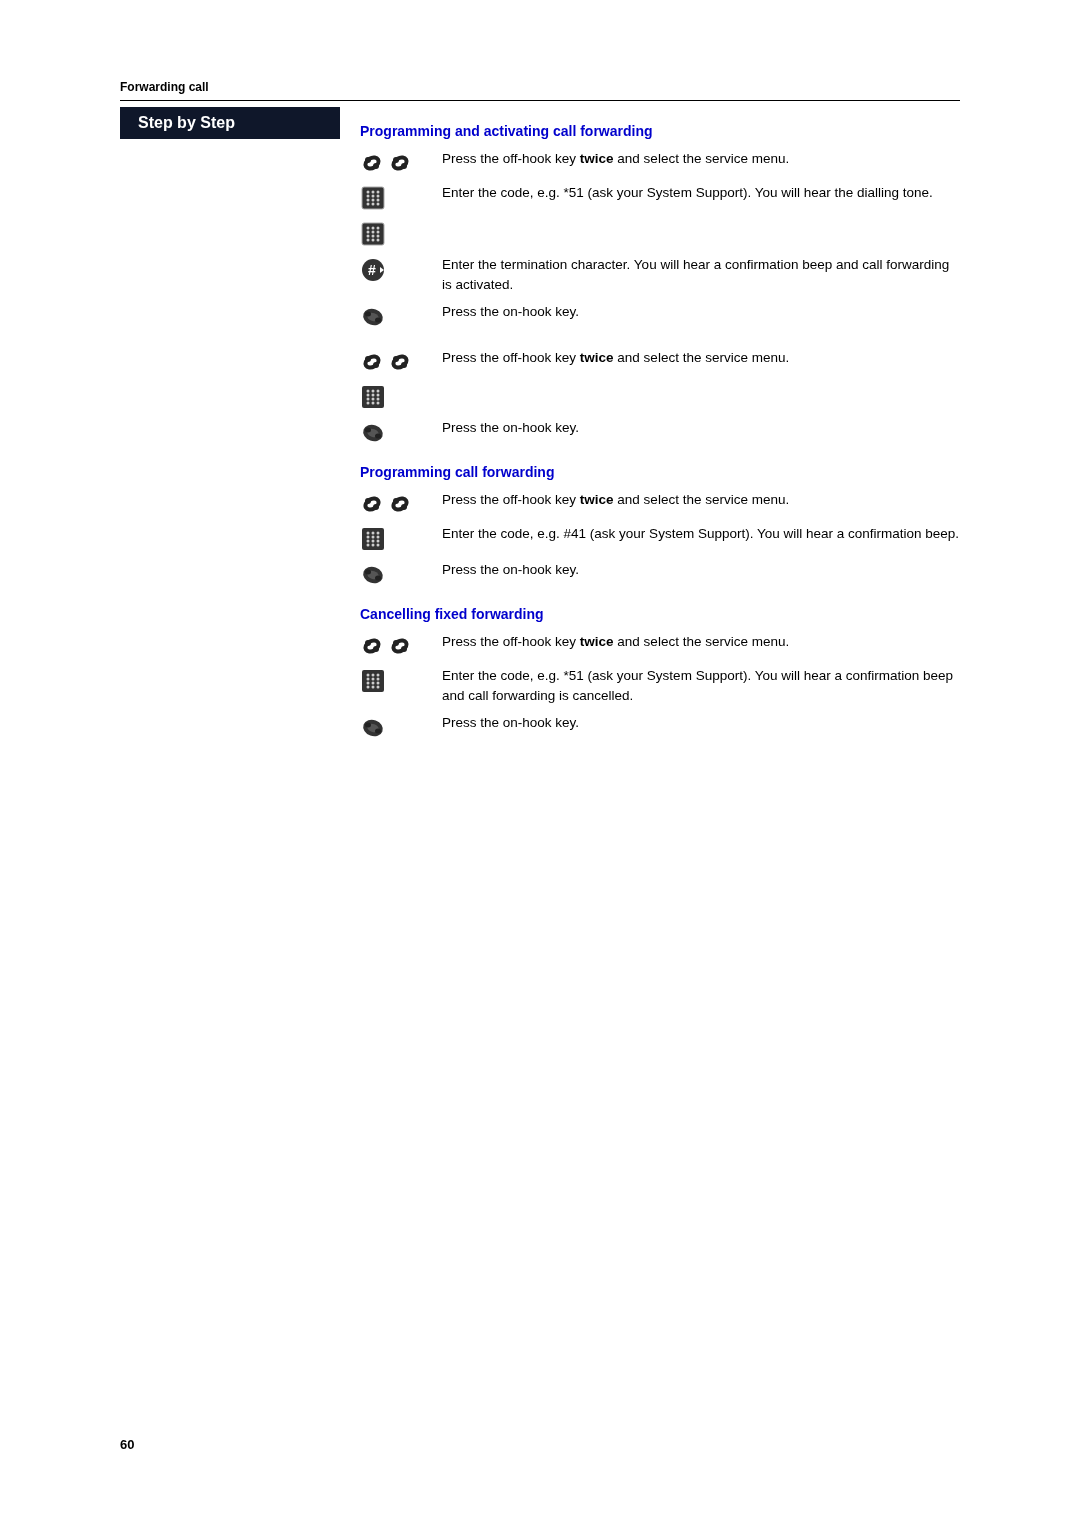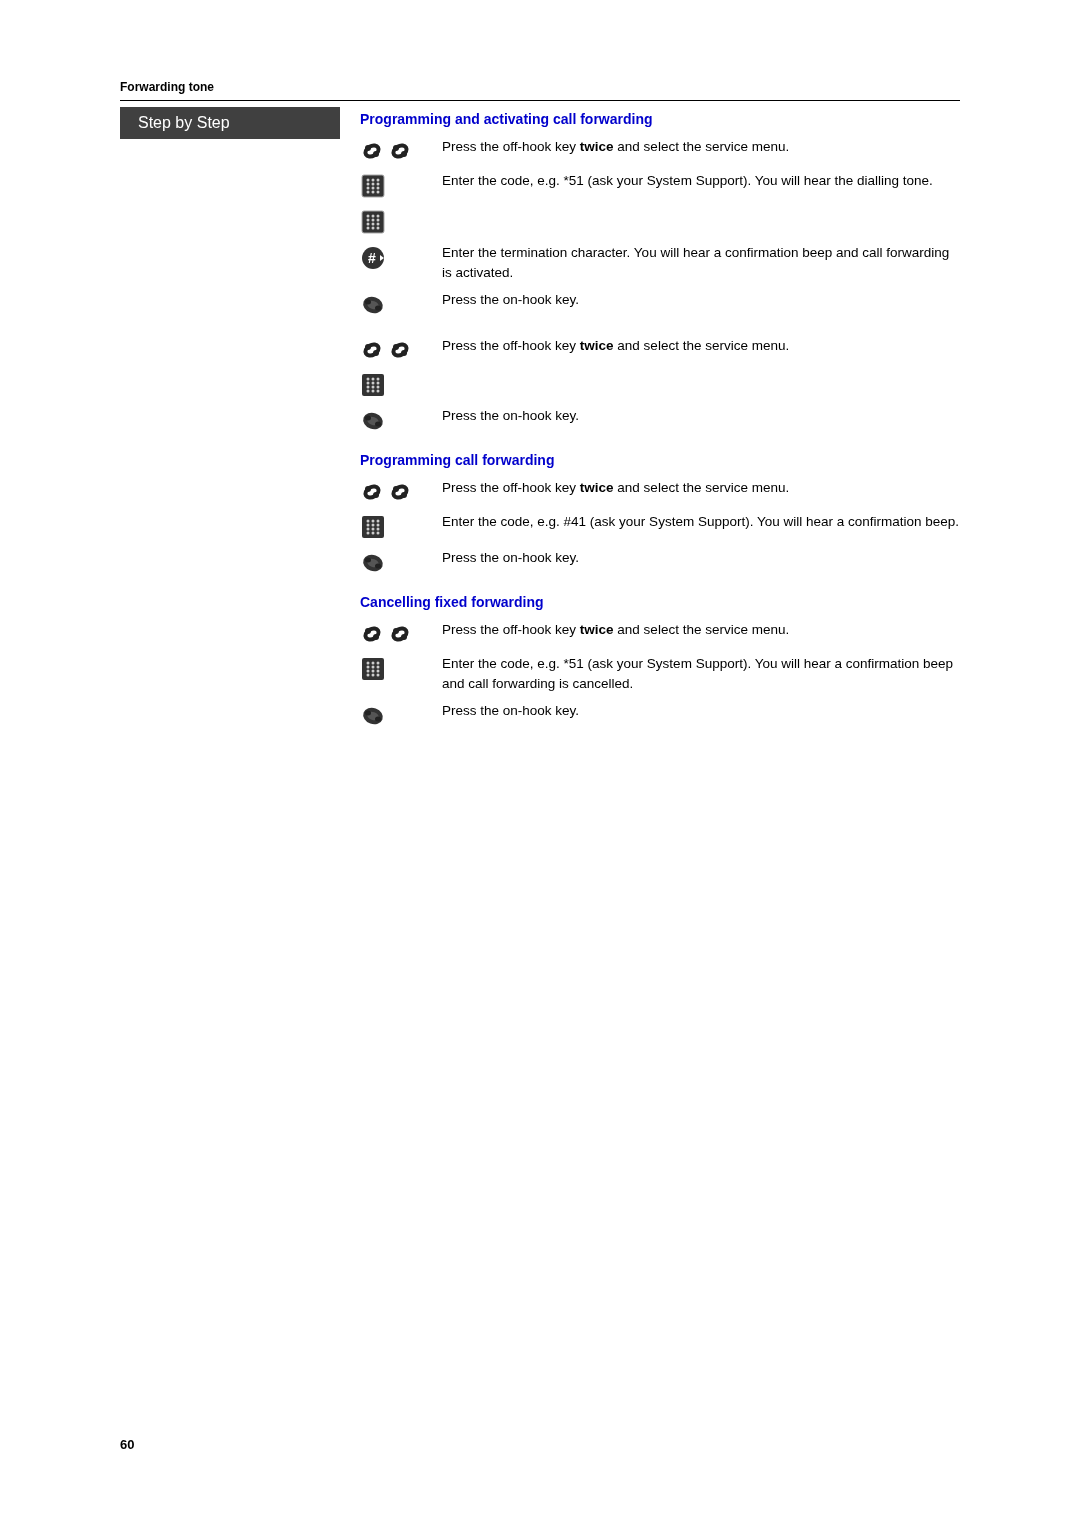--- a/index.html
+++ b/index.html
@@ -22,24 +22,24 @@
 
     .section-header {
       font-size: 12px;
       font-weight: bold;
       margin-bottom: 6px;
       padding-bottom: 6px;
       border-bottom: 1px solid #000;
     }
 
     .step-by-step-banner {
-      background: #404040;
+      background: #0f172a;
       color: #ffffff;
       font-size: 16px;
-      font-weight: normal;
+      font-weight: bold;
       padding: 7px 18px;
       display: inline-block;
       margin-bottom: 36px;
       min-width: 220px;
     }
 
     .content-area {
       display: flex;
       flex-direction: row;
       gap: 0;
@@ -53,21 +53,21 @@
     .right-col {
       flex: 1;
       padding-left: 20px;
     }
 
     .section-title {
       color: #0000cc;
       font-weight: bold;
       font-size: 14px;
       margin-bottom: 10px;
-      margin-top: 4px;
+      margin-top: 16px;
     }
 
     .instruction-block {
       margin-bottom: 18px;
     }
 
     .instruction-row {
       display: flex;
       flex-direction: row;
       align-items: flex-start;
@@ -100,21 +100,21 @@
       left: 120px;
       font-size: 13px;
       font-weight: bold;
     }
   </style>
 </head>
 <body>
 
 <div class="page">
 
-  <div class="section-header">Forwarding tone</div>
+  <div class="section-header">Forwarding call</div>
 
   <div class="content-area">
     <div class="left-col">
       <div class="step-by-step-banner">Step by Step</div>
     </div>
     <div class="right-col">
 
       <div class="instruction-block">
         <div class="section-title">Programming and activating call forwarding</div>
 

